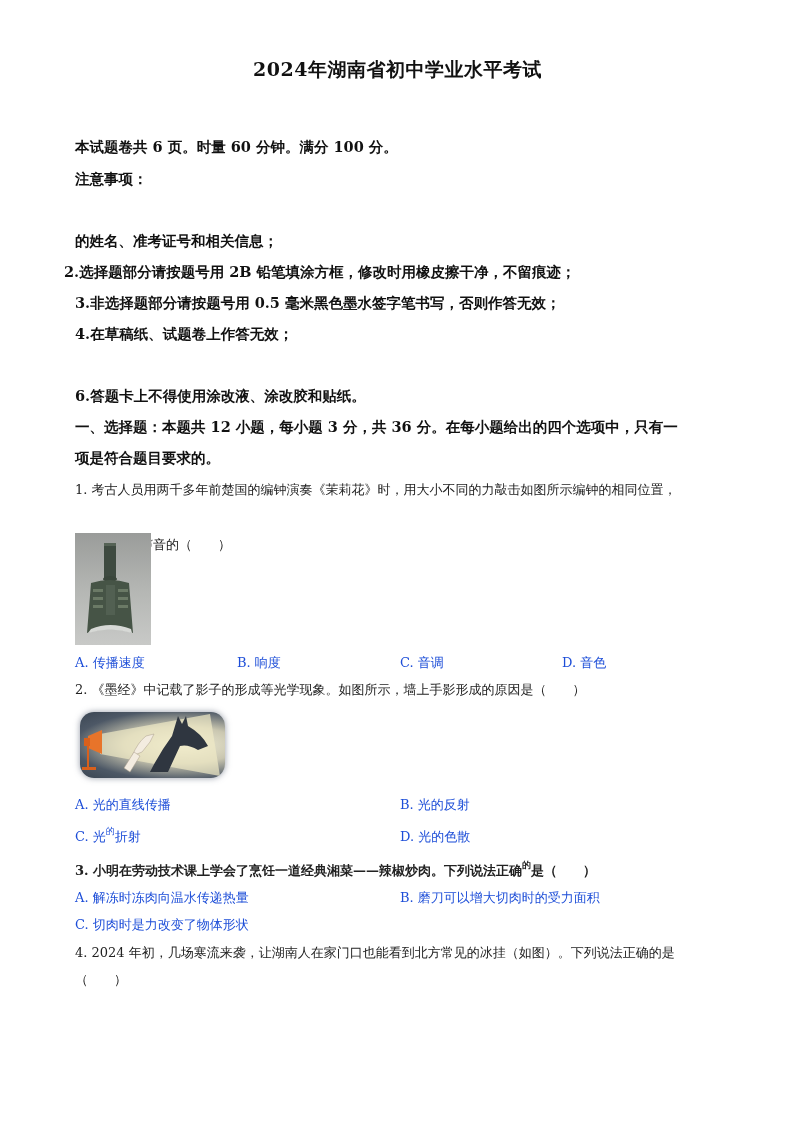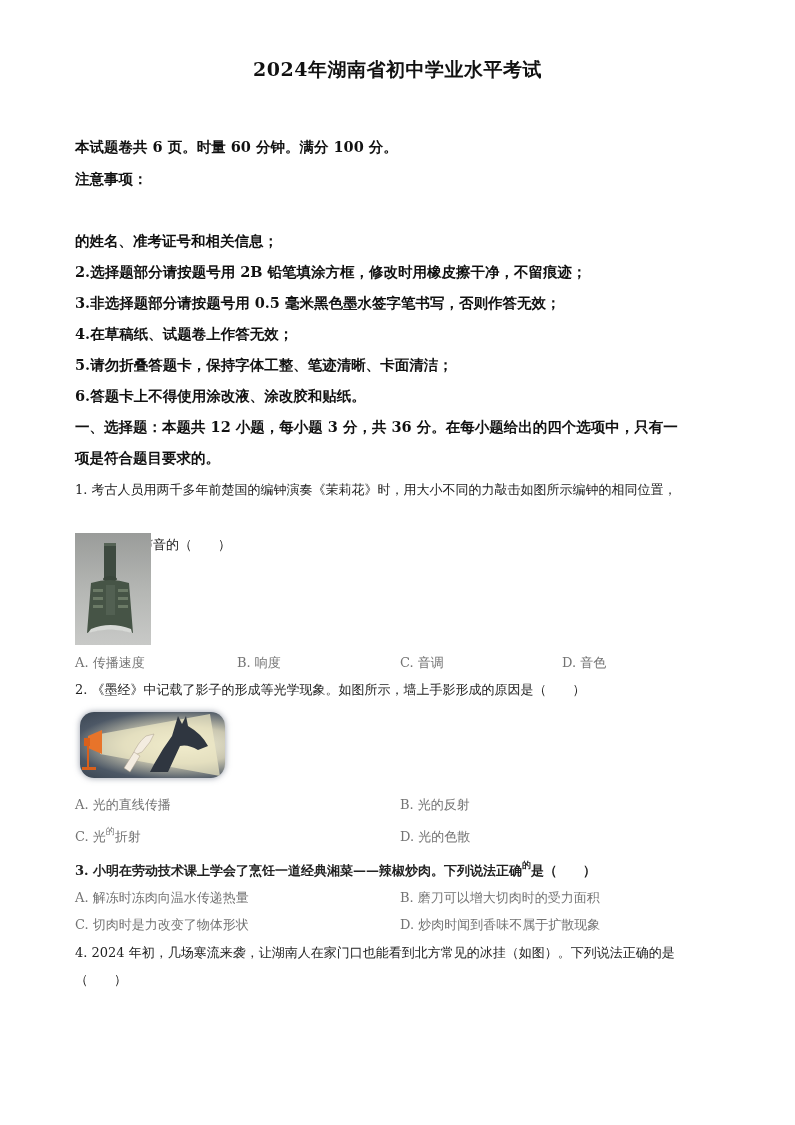--- a/index.html
+++ b/index.html
@@ -6,21 +6,21 @@
   body {
     width: 795px; height: 1125px; position: relative; overflow: hidden;
     font-family: "DejaVu Serif", "Liberation Serif", serif;
     color: #111;
   }
   .page { position: absolute; left: 0; top: 0; width: 731px; height: 1125px; }
   .abs { position: absolute; white-space: nowrap; }
   .title { left: 0; width: 795px; text-align: center; font-weight: bold; font-size: 19px; letter-spacing: 0.5px; }
   .bold { font-weight: bold; font-size: 14.5px; }
   .q { font-size: 13px; color: #222; }
-  .opt { font-size: 13px; color: #737373; }
+  .opt { font-size: 13px; color: #1d4ed8; }
   .sup { font-size: 9px; position: relative; top: -7px; }
 
   
   .bell-box {
     position: absolute; left: 75px; top: 533px; width: 76px; height: 112px;
     background: linear-gradient(180deg, #9a9c9a 0%, #b4b6b3 50%, #c8c9c7 100%);
     overflow: hidden;
   }
   
   .shadow-box {
@@ -34,24 +34,23 @@
 </head>
 <body>
 
 <div class="page">
 
   <div class="abs title" style="top:57px;">2024年湖南省初中学业水平考试</div>
 
   <div class="abs bold" style="left:75px; top:138px;">本试题卷共 6 页。时量 60 分钟。满分 100 分。</div>
   <div class="abs bold" style="left:75px; top:170px;">注意事项：</div>
   <div class="abs bold" style="left:75px; top:232px;">的姓名、准考证号和相关信息；</div>
-  <div class="abs bold" style="left:75px; top:263px;">2.选择题部分请按题号用 2B 铅笔填涂方框，修改时用橡皮擦干净，不留痕迹；</div>
+  <div class="abs bold" style="left:64px; top:263px;">2.选择题部分请按题号用 2B 铅笔填涂方框，修改时用橡皮擦干净，不留痕迹；</div>
   <div class="abs bold" style="left:75px; top:294px;">3.非选择题部分请按题号用 0.5 毫米黑色墨水签字笔书写，否则作答无效；</div>
   <div class="abs bold" style="left:75px; top:325px;">4.在草稿纸、试题卷上作答无效；</div>
-  <div class="abs bold" style="left:75px; top:356px;">5.请勿折叠答题卡，保持字体工整、笔迹清晰、卡面清洁；</div>
   <div class="abs bold" style="left:75px; top:387px;">6.答题卡上不得使用涂改液、涂改胶和贴纸。</div>
 
   <div class="abs bold" style="left:75px; top:418px;">一、选择题：本题共 12 小题，每小题 3 分，共 36 分。在每小题给出的四个选项中，只有一</div>
   <div class="abs bold" style="left:75px; top:449px;">项是符合题目要求的。</div>
 
   <div class="abs q" style="left:75px; top:481px;">1. 考古人员用两千多年前楚国的编钟演奏《茉莉花》时，用大小不同的力敲击如图所示编钟的相同位置，</div>
   <div class="abs q" style="left:75px; top:536px;">主要改变了声音的（　　）</div>
 
   <div class="bell-box">
     <svg width="76" height="112" viewBox="0 0 76 112">
@@ -94,18 +93,17 @@
 
   <div class="abs opt" style="left:75px; top:796px;">A. 光的直线传播</div>
   <div class="abs opt" style="left:400px; top:796px;">B. 光的反射</div>
   <div class="abs opt" style="left:75px; top:828px;"><span>C. 光</span><span class="sup">的</span><span>折射</span></div>
   <div class="abs opt" style="left:400px; top:828px;">D. 光的色散</div>
 
   <div class="abs q" style="left:75px; top:862px;font-weight:bold;"><span>3. 小明在劳动技术课上学会了烹饪一道经典湘菜——辣椒炒肉。下列说法正确</span><span class="sup">的</span><span>是（　　）</span></div>
   <div class="abs opt" style="left:75px; top:889px;">A. 解冻时冻肉向温水传递热量</div>
   <div class="abs opt" style="left:400px; top:889px;">B. 磨刀可以增大切肉时的受力面积</div>
   <div class="abs opt" style="left:75px; top:916px;">C. 切肉时是力改变了物体形状</div>
-  <div class="abs opt" style="left:400px; top:916px;">D. 炒肉时闻到香味不属于扩散现象</div>
 
   <div class="abs q" style="left:75px; top:944px;">4. 2024 年初，几场寒流来袭，让湖南人在家门口也能看到北方常见的冰挂（如图）。下列说法正确的是</div>
   <div class="abs q" style="left:75px; top:971px;">（　　）</div>
 
 </div>
 
 </body></html>

